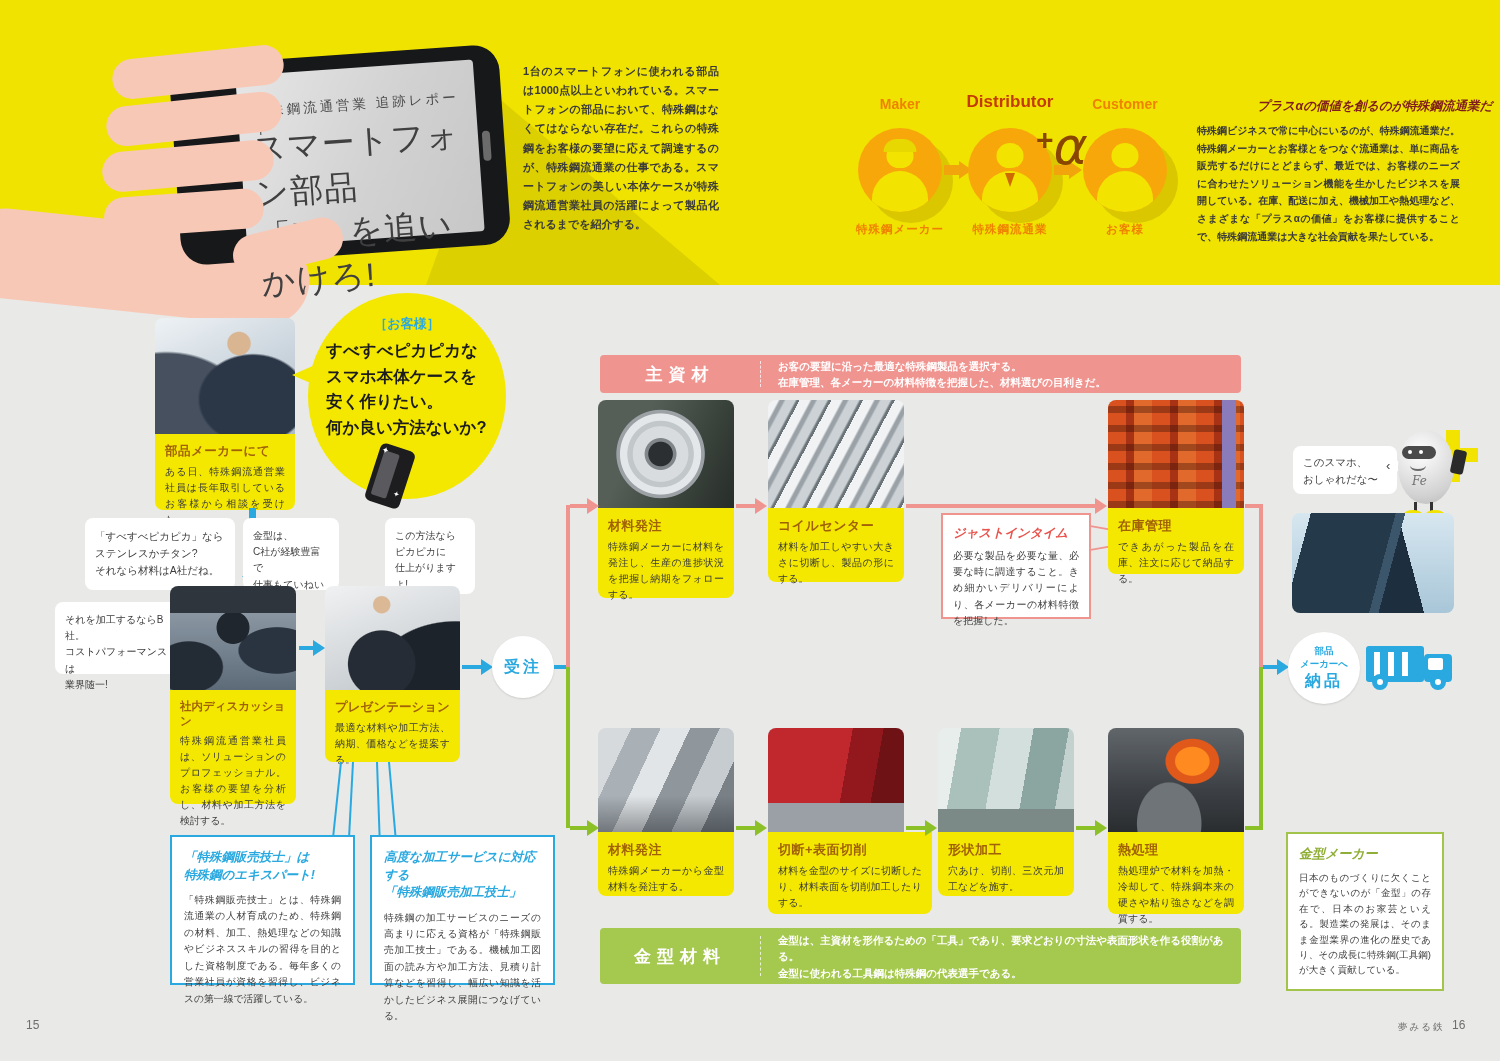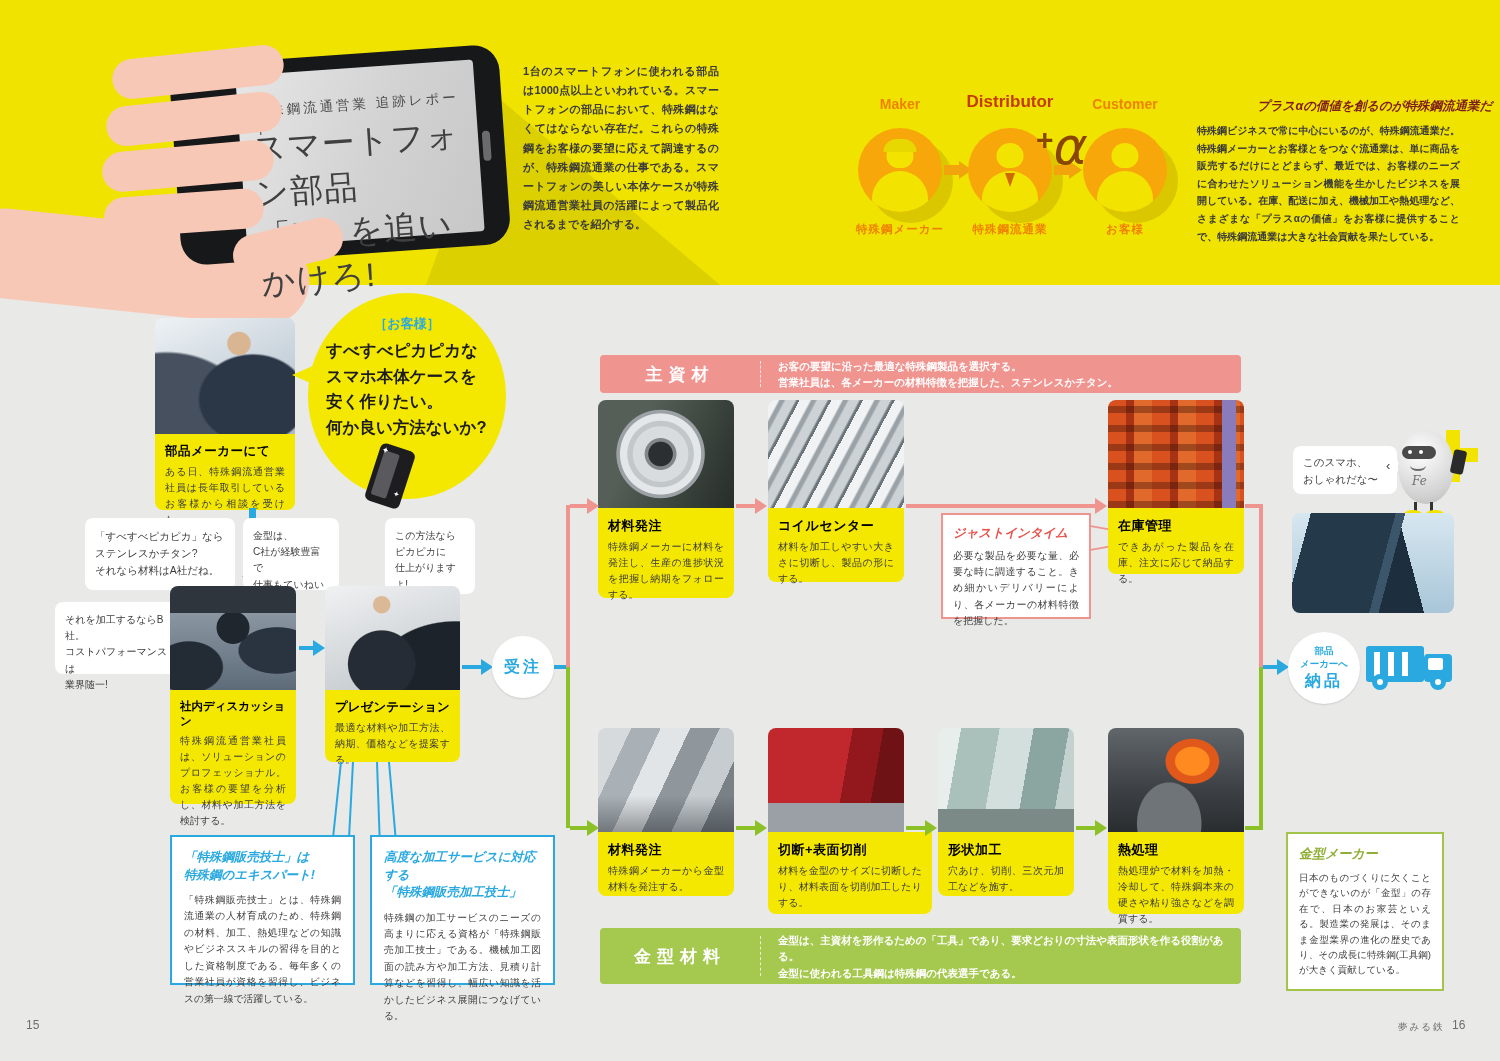--- a/index.html
+++ b/index.html
@@ -40,21 +40,21 @@
   .plus-alpha .p{font-size:30px;font-weight:bold;vertical-align:14px;}
   .plus-alpha .a{font-size:52px;font-style:italic;font-family:"DejaVu Sans",sans-serif;}
   .plus-title{position:absolute;left:1257px;top:98px;width:266px;font-size:12.5px;font-weight:bold;
       font-style:italic;color:#7f1d1d;}
   .plus-body{position:absolute;left:1197px;top:122px;width:263px;font-size:10px;line-height:1.76;
       font-weight:bold;color:#3a3a3a;text-align:justify;}
   
   .photo{position:absolute;border-radius:8px 8px 0 0;}
   .photo.solo{border-radius:8px;}
   .cap{position:absolute;background:#f4e800;border-radius:0 0 8px 8px;padding:9px 10px 10px;box-sizing:border-box;}
-  .cap .t{color:#000000;font-weight:bold;font-size:13px;margin-bottom:4px;letter-spacing:.5px;}
+  .cap .t{color:#a16207;font-weight:bold;font-size:13px;margin-bottom:4px;letter-spacing:.5px;}
   .cap .b{font-size:10px;line-height:1.6;color:#3a3a3a;text-align:justify;}
   .bubble{position:absolute;background:#fff;border-radius:8px;padding:10px 10px;box-sizing:border-box;
       font-size:10.5px;line-height:1.62;color:#3c3c3c;white-space:pre-line;}
   .tail{position:absolute;width:0;height:0;}
   .wbox{position:absolute;background:#fff;border:2px solid #29a9e0;padding:12px 12px;box-sizing:border-box;}
   .wbox .t{color:#29a9e0;font-weight:bold;font-style:italic;font-size:12.5px;line-height:1.4;white-space:pre-line;margin-bottom:8px;}
   .wbox .b{font-size:9.8px;line-height:1.68;color:#3c3c3c;text-align:justify;}
   .banner{position:absolute;border-radius:4px;color:#fff;}
   .banner .lbl{position:absolute;left:0;top:0;width:160px;height:100%;display:flex;align-items:center;justify-content:center;
       font-size:17px;font-weight:bold;letter-spacing:6px;}
@@ -244,21 +244,21 @@
   <div class="wbox" style="left:370px;top:835px;width:185px;height:150px;">
     <div class="t">高度な加工サービスに対応する
 「特殊鋼販売加工技士」</div>
     <div class="b">特殊鋼の加工サービスのニーズの高まりに応える資格が「特殊鋼販売加工技士」である。機械加工図面の読み方や加工方法、見積り計算などを習得し、幅広い知識を活かしたビジネス展開につなげている。</div>
   </div>
 
   <div class="banner" style="left:600px;top:355px;width:641px;height:38px;background:#f09490;">
     <div class="lbl">主資材</div>
     <div class="div"></div>
     <div class="desc">お客の要望に沿った最適な特殊鋼製品を選択する。
-営業社員は、各メーカーの材料特徴を把握した、ステンレスかチタン。</div>
+在庫管理、各メーカーの材料特徴を把握した、材料選びの目利きだ。</div>
   </div>
 
   <div class="photo ph-coil" style="left:598px;top:400px;width:136px;height:108px;"></div>
   <div class="cap" style="left:598px;top:508px;width:136px;height:90px;">
     <div class="t">材料発注</div>
     <div class="b">特殊鋼メーカーに材料を発注し、生産の進捗状況を把握し納期をフォローする。</div>
   </div>
 
   <div class="photo ph-slit" style="left:768px;top:400px;width:136px;height:108px;"></div>
   <div class="cap" style="left:768px;top:508px;width:136px;height:74px;">

